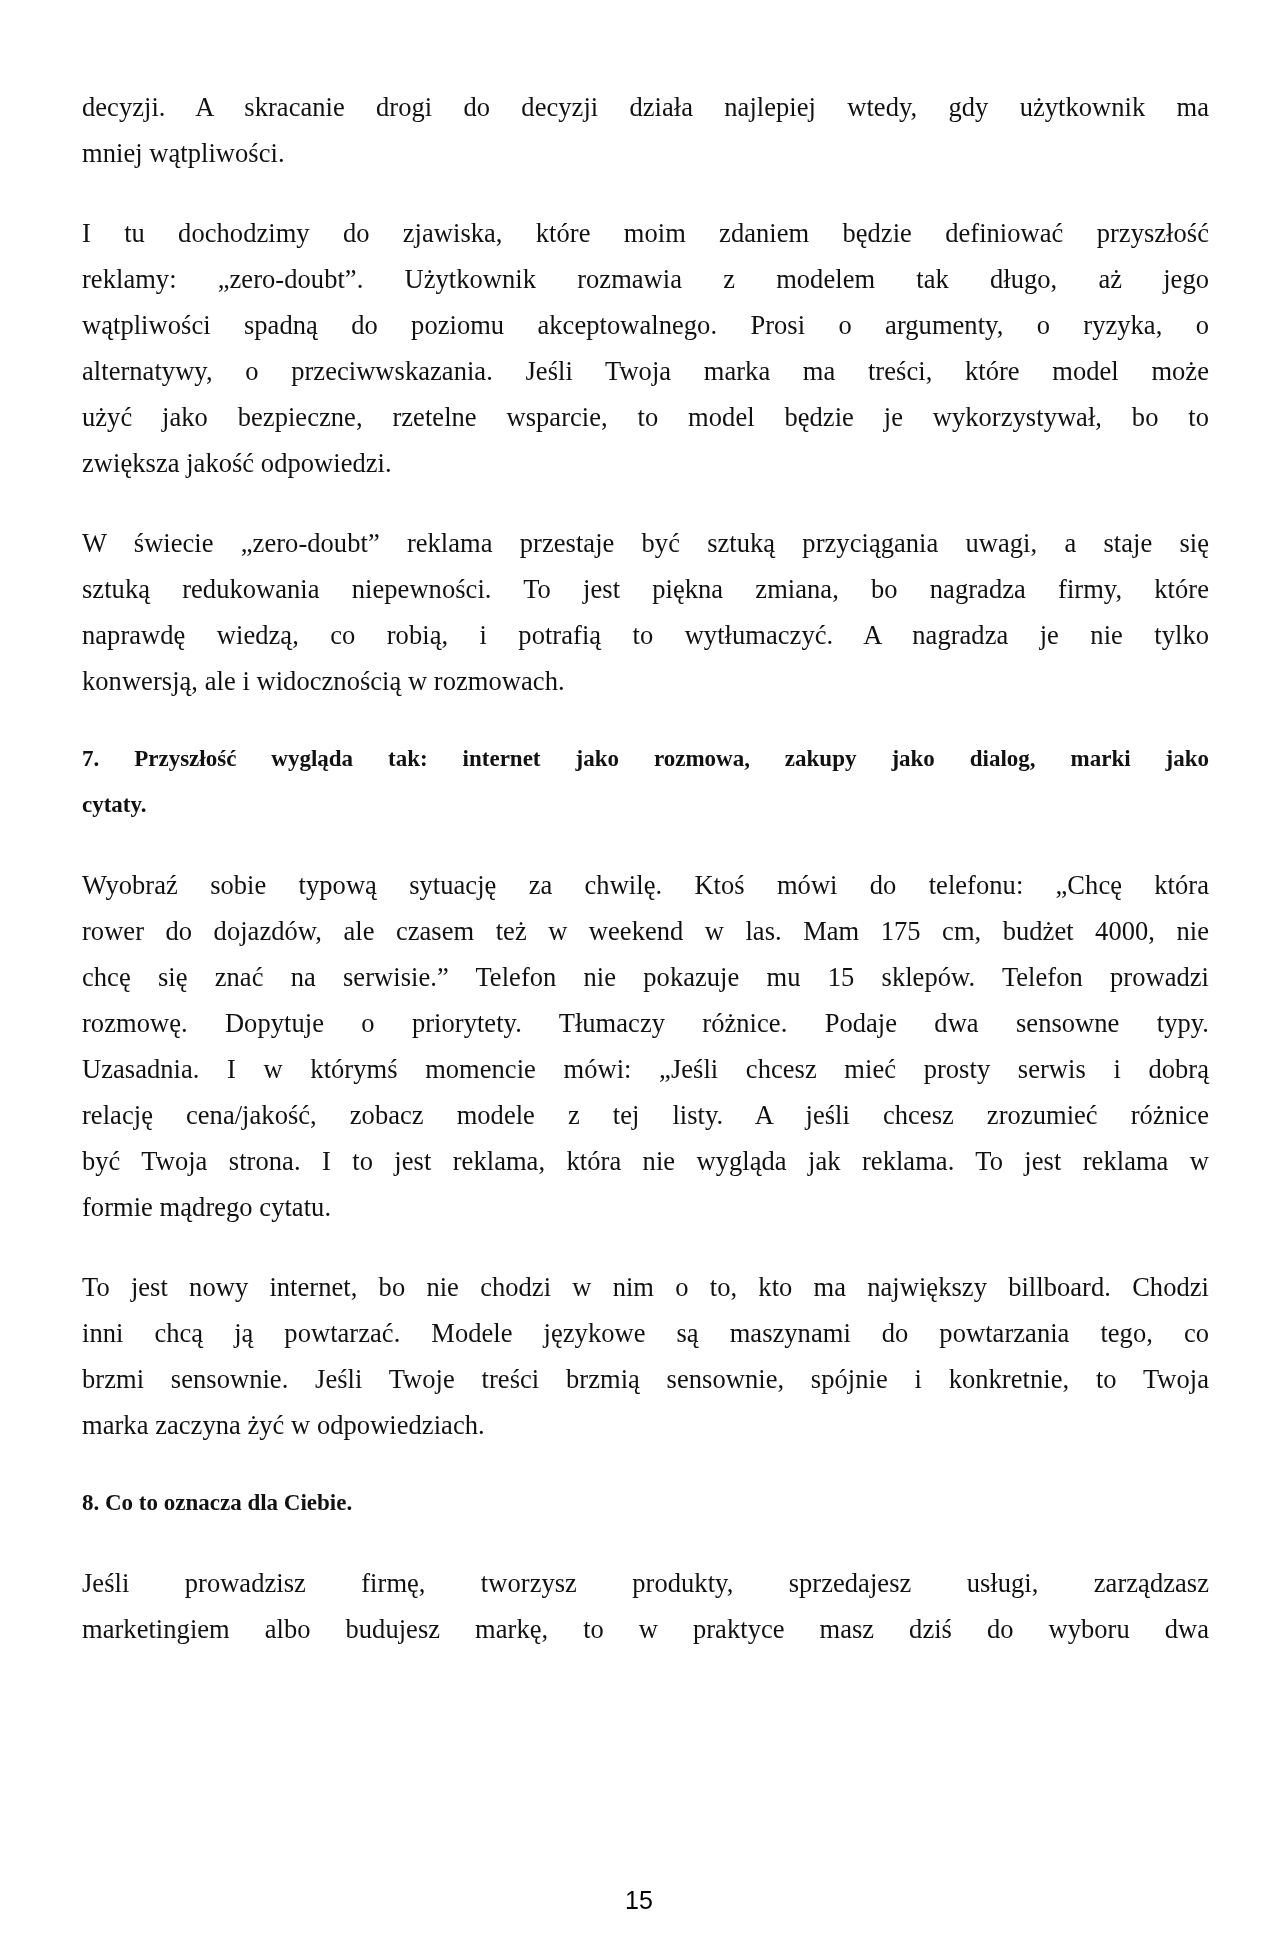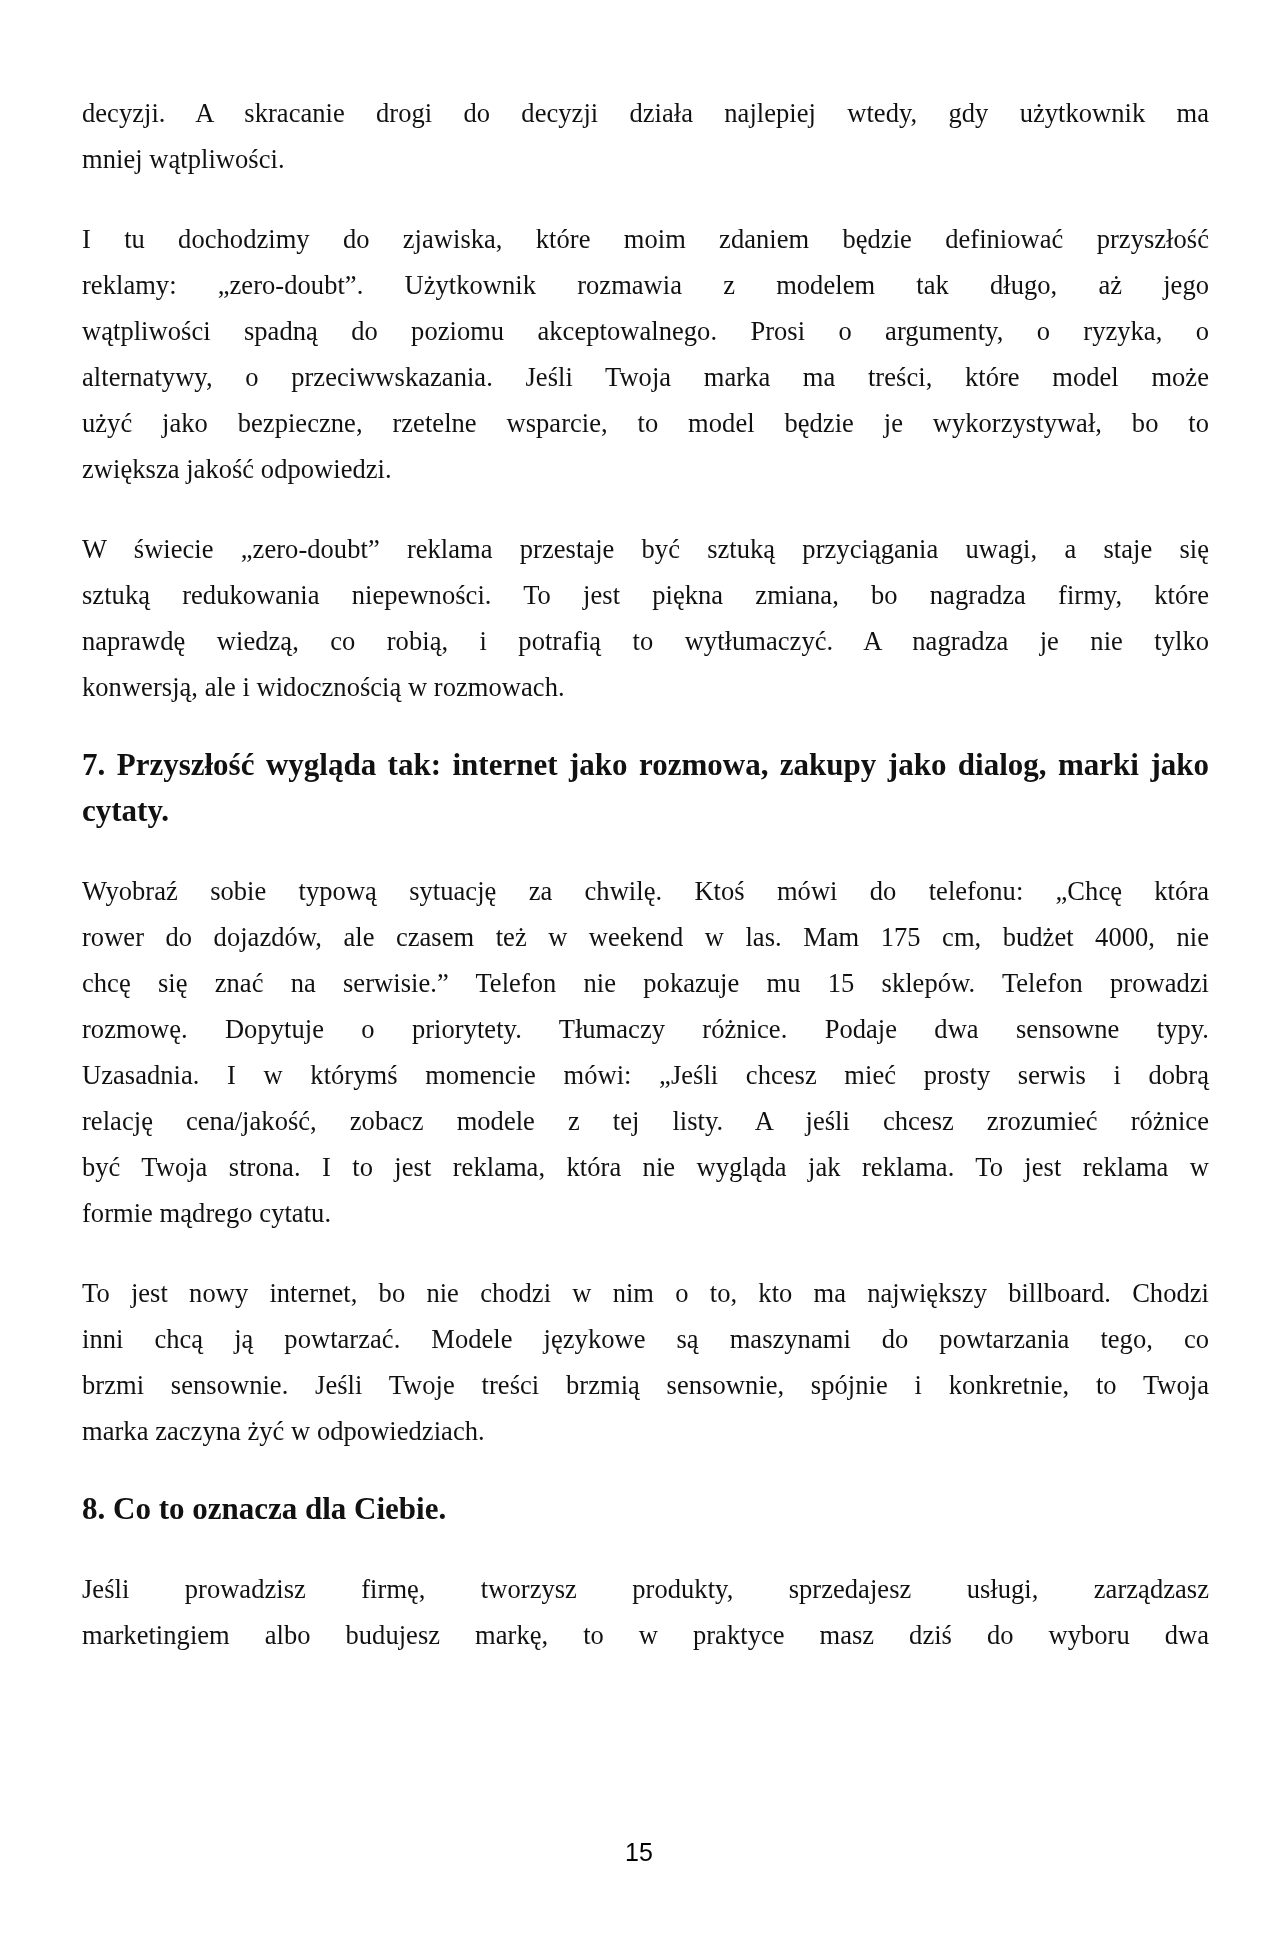--- a/index.html
+++ b/index.html
@@ -11,21 +11,21 @@
       width: 1278px;
       height: 1954px;
       position: relative;
       overflow: hidden;
       color: #111111;
       font-family: "Liberation Serif", "DejaVu Serif", serif;
     }
     .page {
       position: absolute;
       left: 82px;
-      top: 90px;
+      top: 84px;
       width: 1127px;
     }
     .para {
       margin: 0;
       font-size: 26.5px;
       line-height: 46px;
       text-align: justify;
       text-align-last: left;
       letter-spacing: 0.05px;
     }
@@ -37,26 +37,26 @@
       height: 46px;
     }
     .line.last {
       text-align-last: left;
     }
     .gap { height: 34px; }
     .gap-head { height: 32px; }
     .heading {
       margin: 0;
       font-weight: bold;
-      font-size: 31px;
+      font-size: 23px;
       line-height: 46px;
     }
     .page-number {
       position: absolute;
-      top: 1838px;
+      top: 1886px;
       left: 0;
       width: 1278px;
       text-align: center;
       font-family: "Liberation Sans", "DejaVu Sans", sans-serif;
       font-size: 25px;
       color: #000000;
     }
   </style>
 </head>
 <body>

